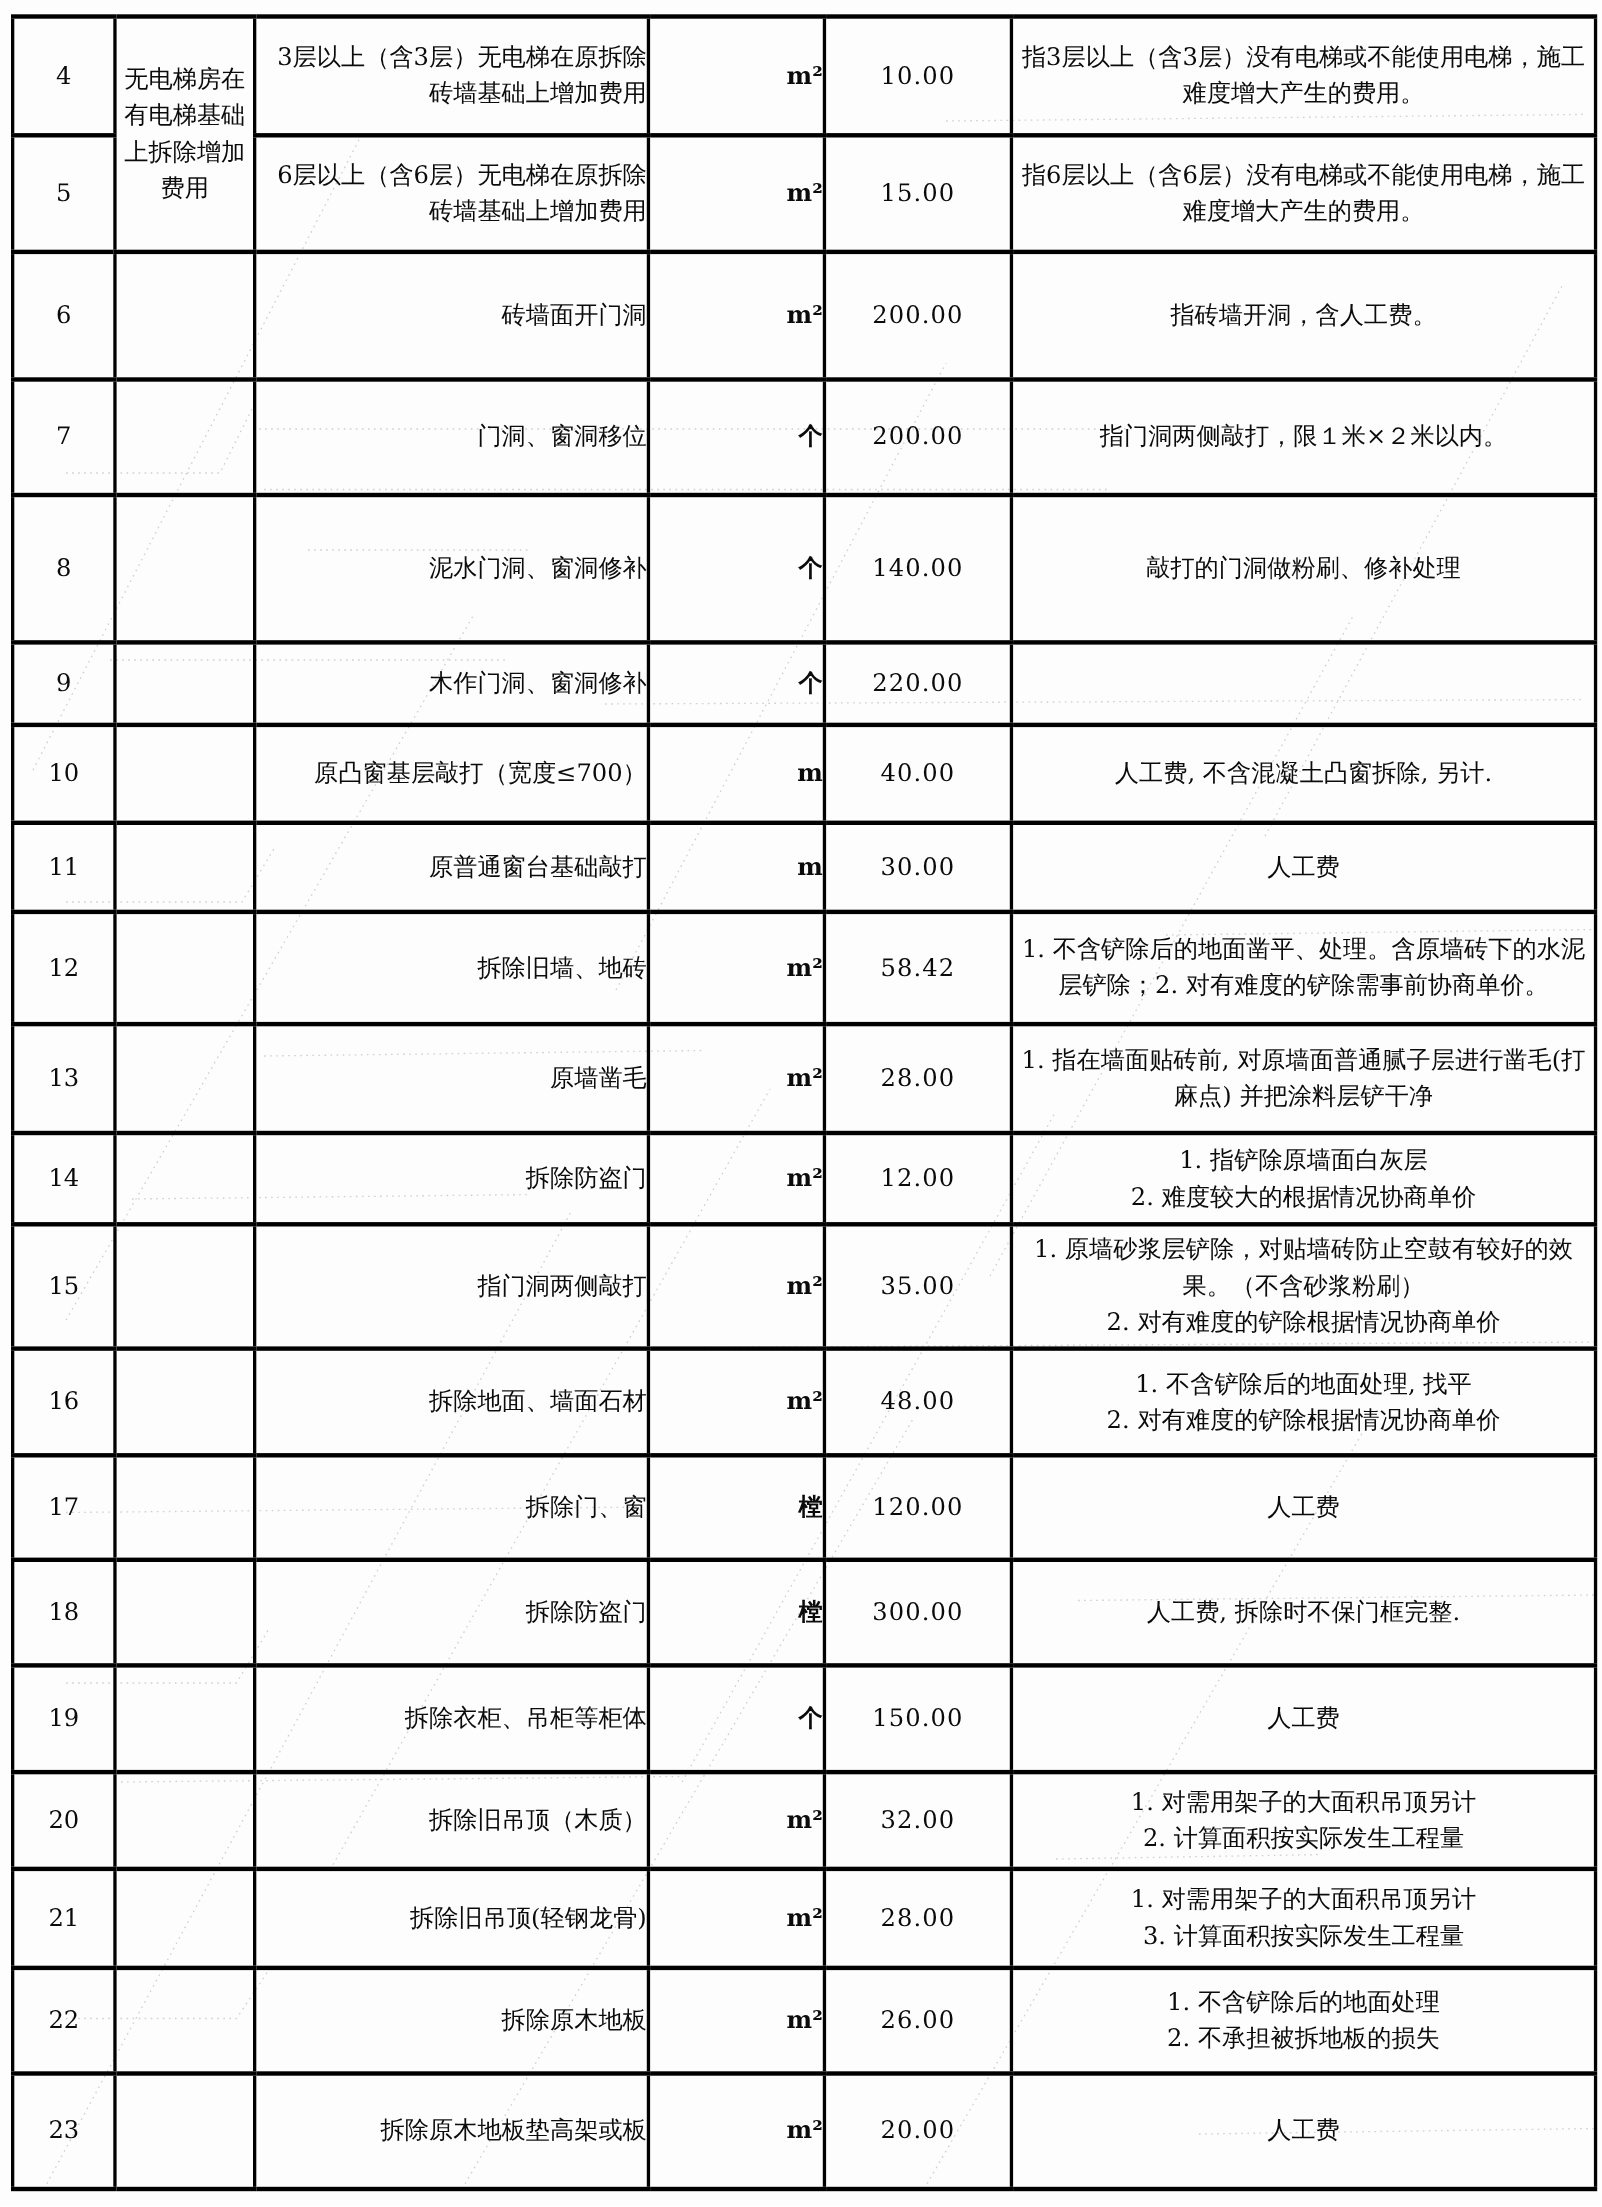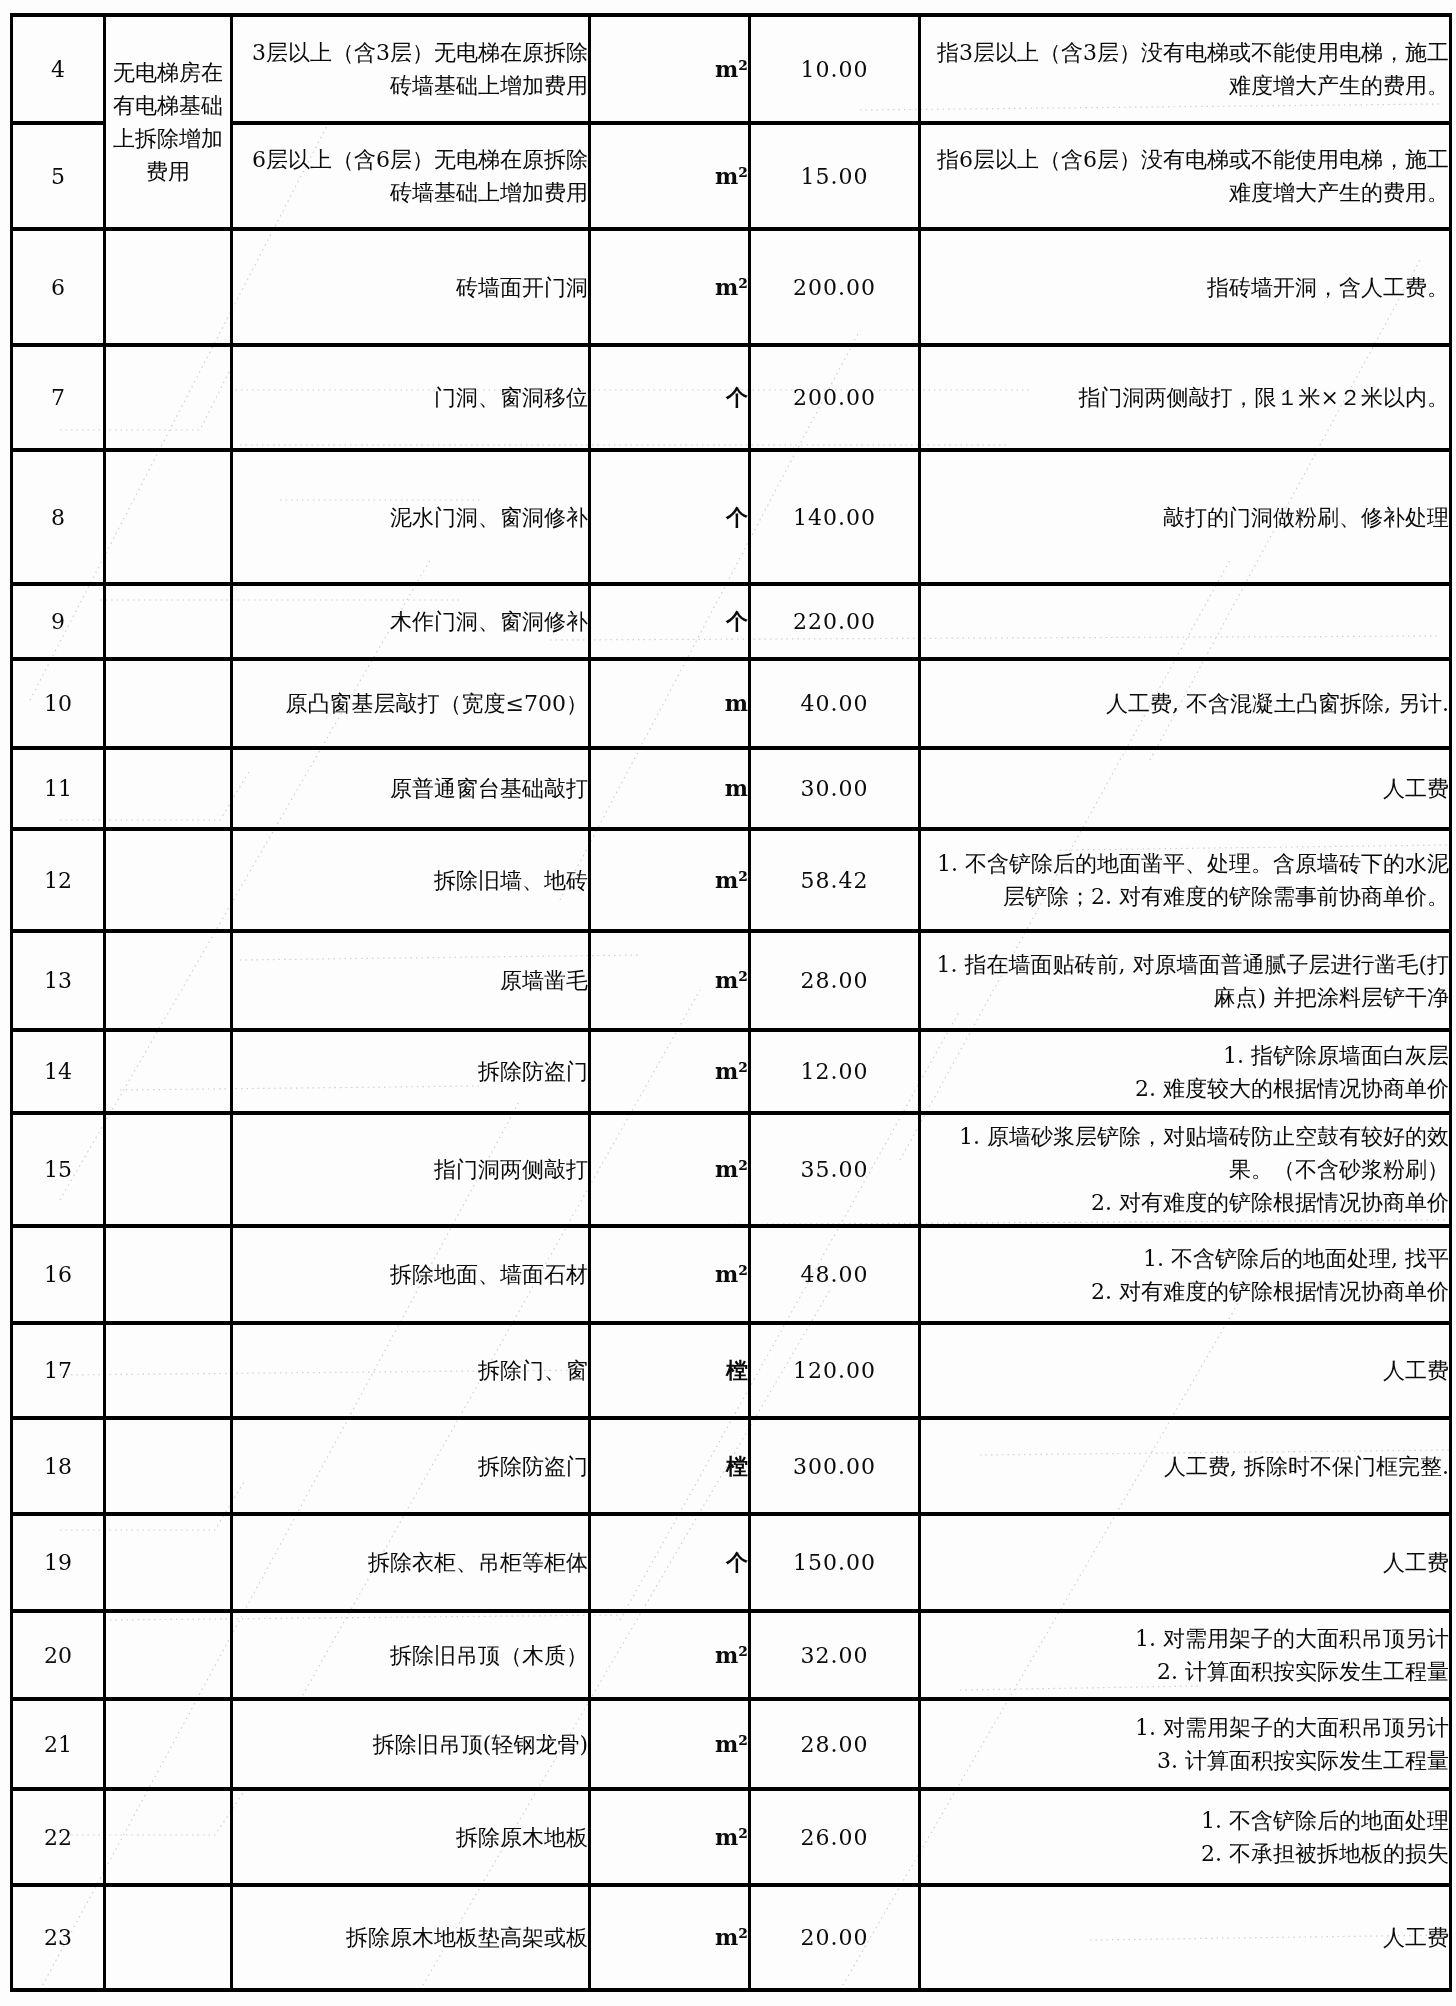--- a/index.html
+++ b/index.html
@@ -47,21 +47,21 @@
     line-height: 1.45;
     margin-left: 48px;
   }
   td.c-item {
     text-align: right;
     padding: 2px 50px 2px 7px;
   }
   td.c-unit { text-align: right; font-weight: bold; }
   td.c-price { text-align: center; letter-spacing: 1px; }
   td.c-note {
-    text-align: right;
+    text-align: center;
     padding: 2px 100px 2px 8px;
     white-space: pre-line;
     line-height: 1.45;
     margin-left: 38px;
   }
   .watermark {
     position: absolute;
     left: 0; top: 0;
     width: 1456px;
     height: 2006px;

